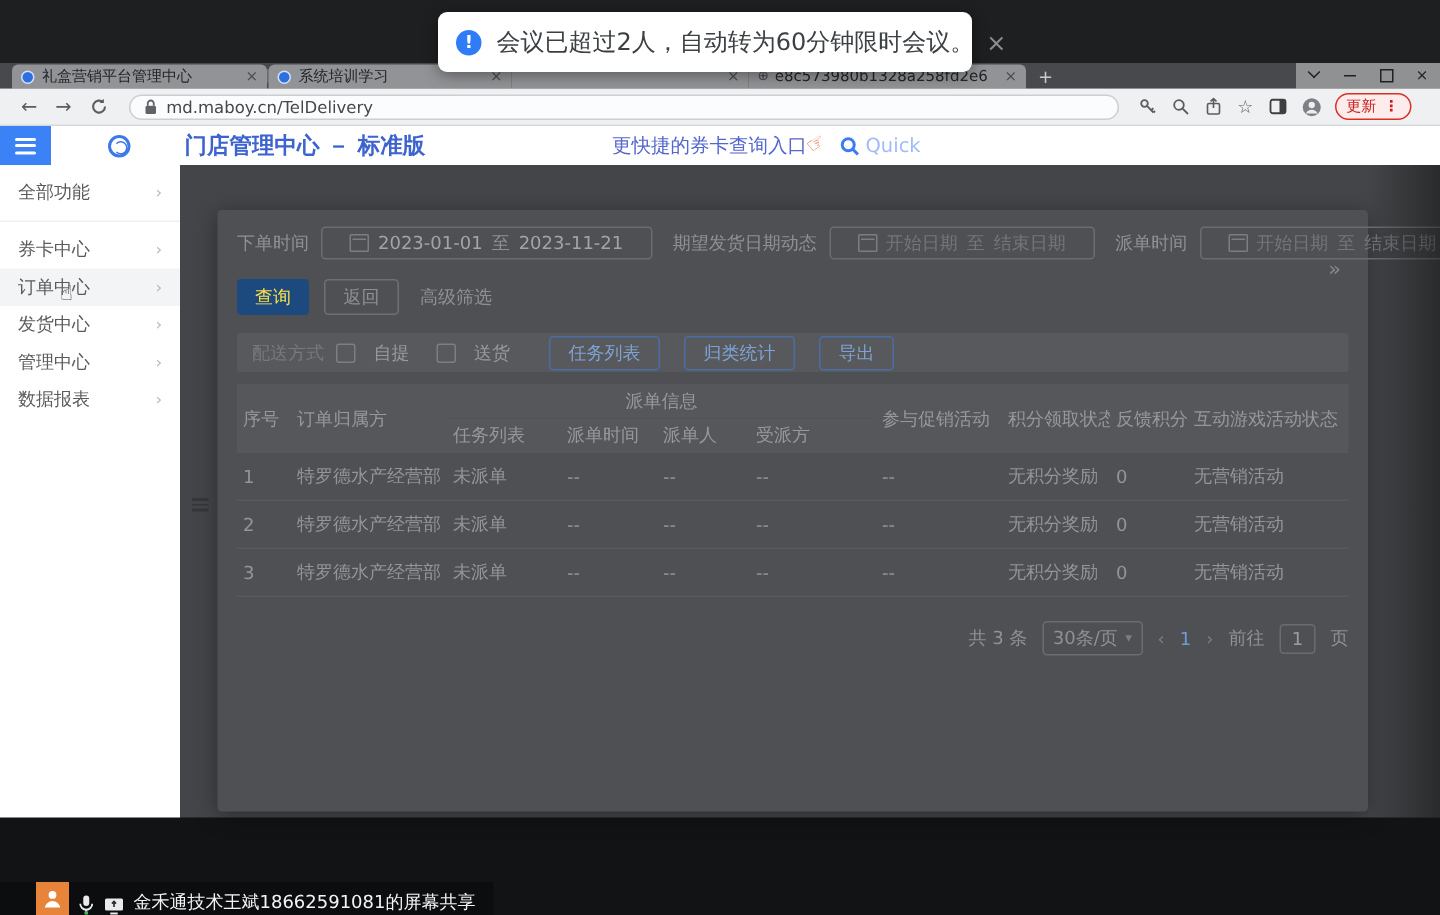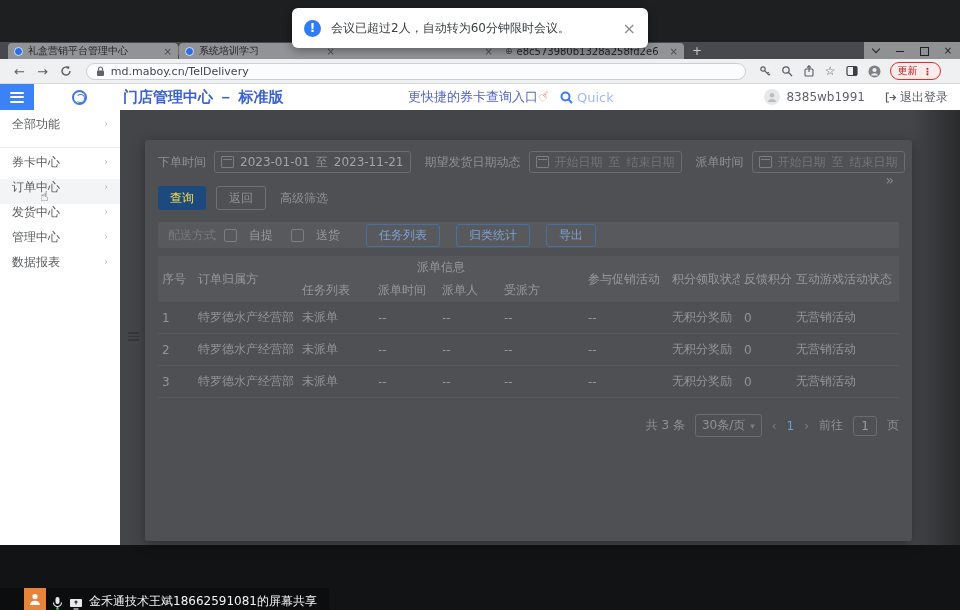--- a/index.html
+++ b/index.html
@@ -8,21 +8,21 @@
 
   
   .top-strip{position:absolute;left:0;top:0;width:960px;height:42px;background:#1d1f21;}
 
   
   .toast{position:absolute;left:292px;top:8px;width:356px;height:40px;background:#fff;
          border-radius:6px;box-shadow:0 2px 10px rgba(0,0,0,.4);display:flex;align-items:center;
          padding:0 12px;box-sizing:border-box;z-index:50;}
   .toast .info{width:17px;height:17px;border-radius:50%;background:#2f7cf6;color:#fff;
          font-size:12px;font-weight:bold;display:flex;align-items:center;justify-content:center;flex:0 0 17px;}
-  .toast .msg{font-size:12px;color:#3c4043;margin-left:10px;white-space:nowrap;}
+  .toast .msg{font-size:16px;color:#3c4043;margin-left:10px;white-space:nowrap;}
   .toast .x{margin-left:auto;color:#8a8f94;font-size:16px;cursor:pointer;padding-left:8px;}
 
   
   .tabstrip{position:absolute;left:0;top:42px;width:960px;height:17px;background:#48494c;
             display:flex;align-items:stretch;font-size:10px;color:#232527;}
   .tab{display:flex;align-items:center;padding:0 6px;background:#929396;margin-top:1px;
        border-radius:4px 4px 0 0;overflow:hidden;white-space:nowrap;box-sizing:border-box;}
   .tab.active{background:#bcbdbf;}
   .tab .fav{width:9px;height:9px;border-radius:50%;background:#2e6fe0;border:1.5px solid #cfe0ff;
             box-sizing:border-box;margin-right:5px;flex:0 0 9px;}
@@ -70,22 +70,22 @@
   .qsearch .qk{font-size:13px;color:#a0bbf5;margin-left:4px;}
   .hdr-right{margin-left:auto;display:flex;align-items:center;margin-right:12px;gap:6px;}
   .avatar{width:16px;height:16px;border-radius:50%;background:#e7e8ea;display:flex;
           align-items:center;justify-content:center;overflow:hidden;}
   .uname{font-size:12px;color:#616367;margin-right:14px;}
   .logout{display:flex;align-items:center;gap:4px;font-size:12px;color:#595b5f;}
 
   
   .sidebar{position:absolute;left:0;top:110px;width:120px;height:435px;background:#ffffff;
            box-sizing:border-box;padding-top:6px;}
-  .side-item{height:25px;display:flex;padding:0 12px;font-size:12px;
-             color:#595b5e;justify-content:space-between;cursor:pointer;font-family:Liberation Serif, serif;}
+  .side-item{height:25px;display:flex;align-items:center;padding:0 12px;font-size:12px;
+             color:#595b5e;justify-content:space-between;cursor:pointer;}
   .side-item .chev{color:#b6b8ba;font-size:11px;}
   .side-item.hover{background:#f3f4f6;}
   .side-divider{height:1px;background:#efefef;margin:6px 0;}
   .cursor-glyph{position:absolute;left:40px;top:188px;font-size:14px;color:#3e4042;z-index:60;
                 text-shadow:0 0 2px #fff;}
 
   
   .overlay{position:absolute;left:120px;top:110px;width:840px;height:435px;background:#434548;}
   .right-shade{position:absolute;right:0;top:0;width:48px;height:435px;
                background:linear-gradient(90deg,rgba(0,0,0,0) 0%,rgba(0,0,0,.38) 100%);}
@@ -93,21 +93,21 @@
   .drawer-handle i{display:block;width:11px;height:1.6px;background:#35373a;margin:2px 0;}
 
   .panel{position:absolute;left:25px;top:30px;width:767px;height:401px;background:#4e5053;
          border-radius:3px;box-shadow:0 3px 14px rgba(0,0,0,.35);box-sizing:border-box;
          padding:10px 13px 0 13px;font-size:12px;color:#94969a;}
   .collapse{position:absolute;right:20px;top:32px;color:#87898c;font-size:14px;letter-spacing:-2px;}
 
   .filter-row{display:flex;align-items:center;height:24px;white-space:nowrap;}
   .flabel{margin-right:8px;color:#8f9193;}
   .dateinput{display:flex;align-items:center;border:1px solid #6a6c6f;border-radius:3px;height:22px;
-             padding:0 6px;gap:6px;margin-right:14px;box-sizing:border-box;}
+             padding:0 18px;gap:6px;margin-right:14px;box-sizing:border-box;}
   .dateinput .cal{width:11px;height:10px;border:1.2px solid #7b7d80;border-radius:1px;position:relative;}
   .dateinput .cal::after{content:"";position:absolute;left:1px;right:1px;top:2px;border-top:1.2px solid #7b7d80;}
   .dval{color:#a2a4a8;}
   .dph{color:#737579;}
   .dsep{color:#8f9193;}
 
   .btn-row{display:flex;align-items:center;margin-top:12px;gap:10px;}
   .btn{height:24px;border-radius:3px;display:flex;align-items:center;padding:0 12px;box-sizing:border-box;}
   .btn.primary{background:#1c4a7e;color:#fde047;text-align:center;}
   .btn.ghost{border:1px solid #6e7073;color:#8e9092;}
@@ -247,35 +247,20 @@
     <span class="apptitle">门店管理中心 － 标准版</span>
     <span class="quicklink">更快捷的券卡查询入口</span>
     <span class="hand">☞</span>
     <span class="qsearch">
       <svg width="13" height="13" viewBox="0 0 13 13">
           <circle cx="5.5" cy="5.5" r="4" fill="none" stroke="#3b7cf3" stroke-width="2"></circle>
           <path d="M8.6 8.6L12 12" stroke="#3b7cf3" stroke-width="2"></path>
         </svg>
       <span class="qk">Quick</span>
     </span>
-    <div class="hdr-right">
-      <span class="avatar">
-        <svg width="12" height="12" viewBox="0 0 12 12">
-            <circle cx="6" cy="4.2" r="2.2" fill="#b9bcc0"></circle>
-            <path d="M1.8 11a4.4 4.4 0 0 1 8.4 0" fill="#b9bcc0"></path>
-          </svg>
-      </span>
-      <span class="uname">8385wb1991</span>
-      <span class="logout">
-        <svg width="11" height="11" viewBox="0 0 11 11">
-            <path d="M4 1H1.5v9H4M4.5 5.5H10M8 3l2.4 2.5L8 8" fill="none" stroke="#595b5f" stroke-width="1.2"></path>
-          </svg>
-        <span>退出登录</span>
-      </span>
-    </div>
   </div>
 
   <div class="sidebar">
     <div class="side-item">
       <span>全部功能</span>
       <span class="chev">›</span>
     </div>
     <div class="side-divider"></div>
     <div class="side-item">
       <span>券卡中心</span>

